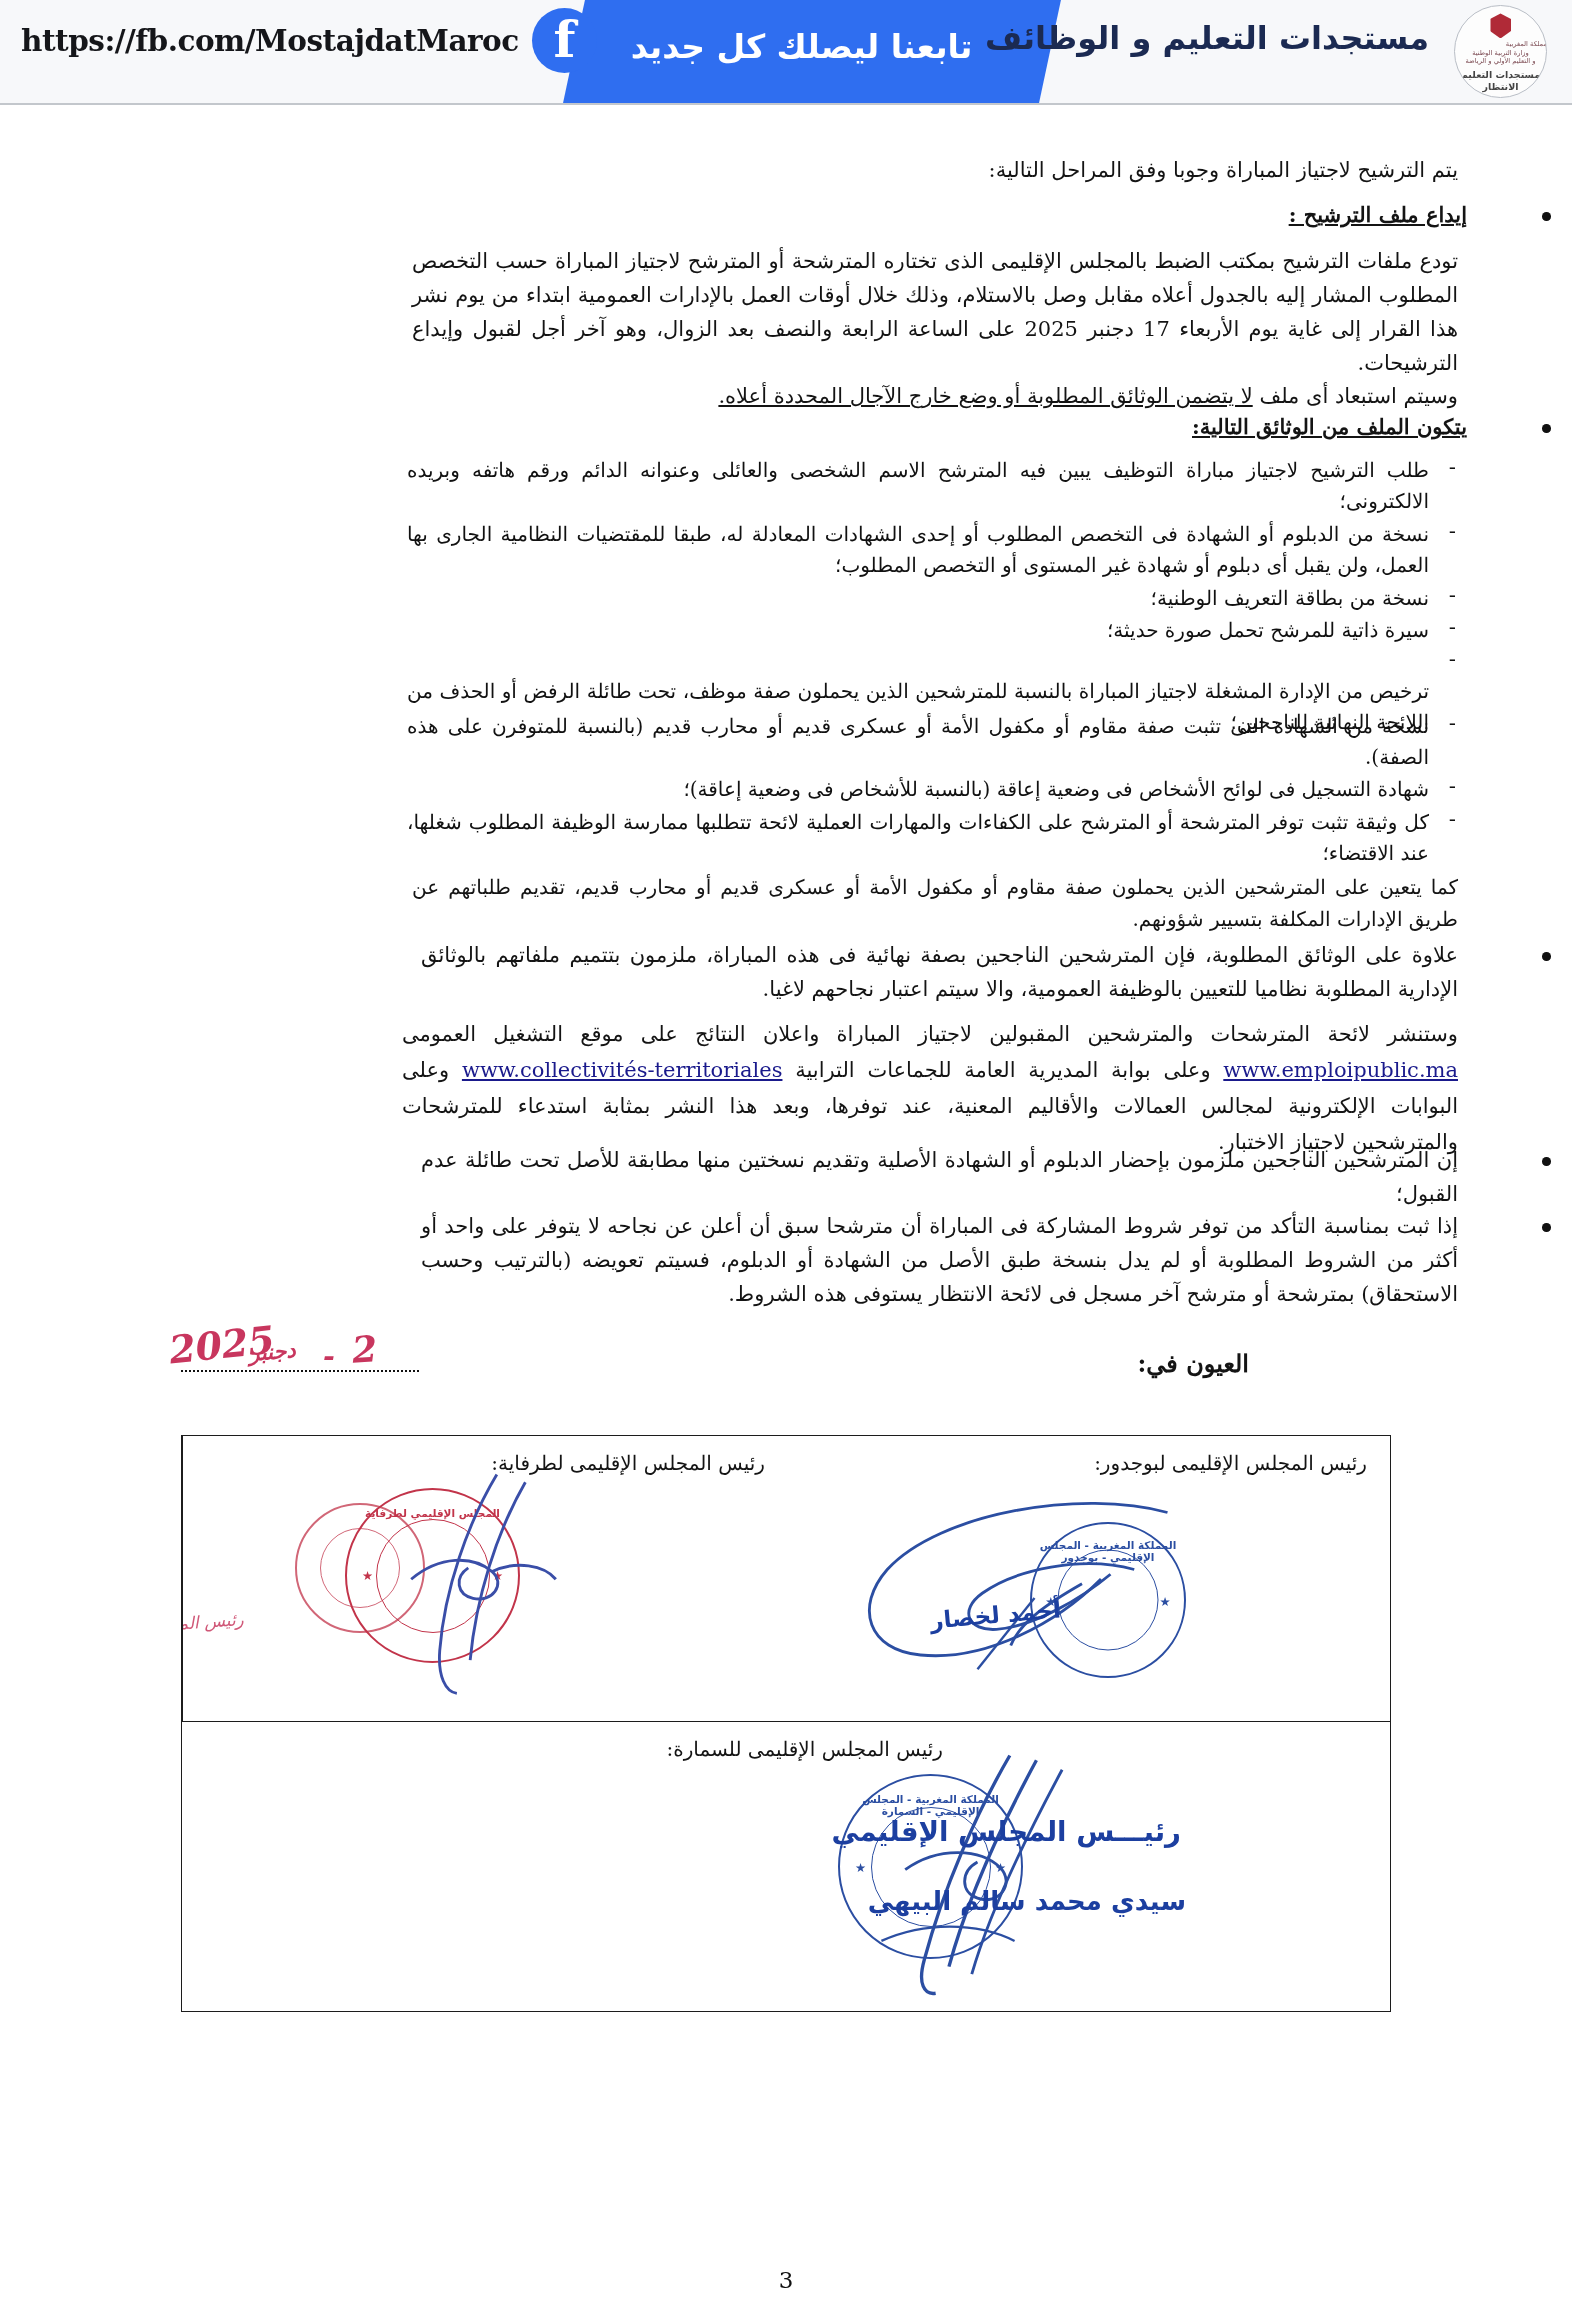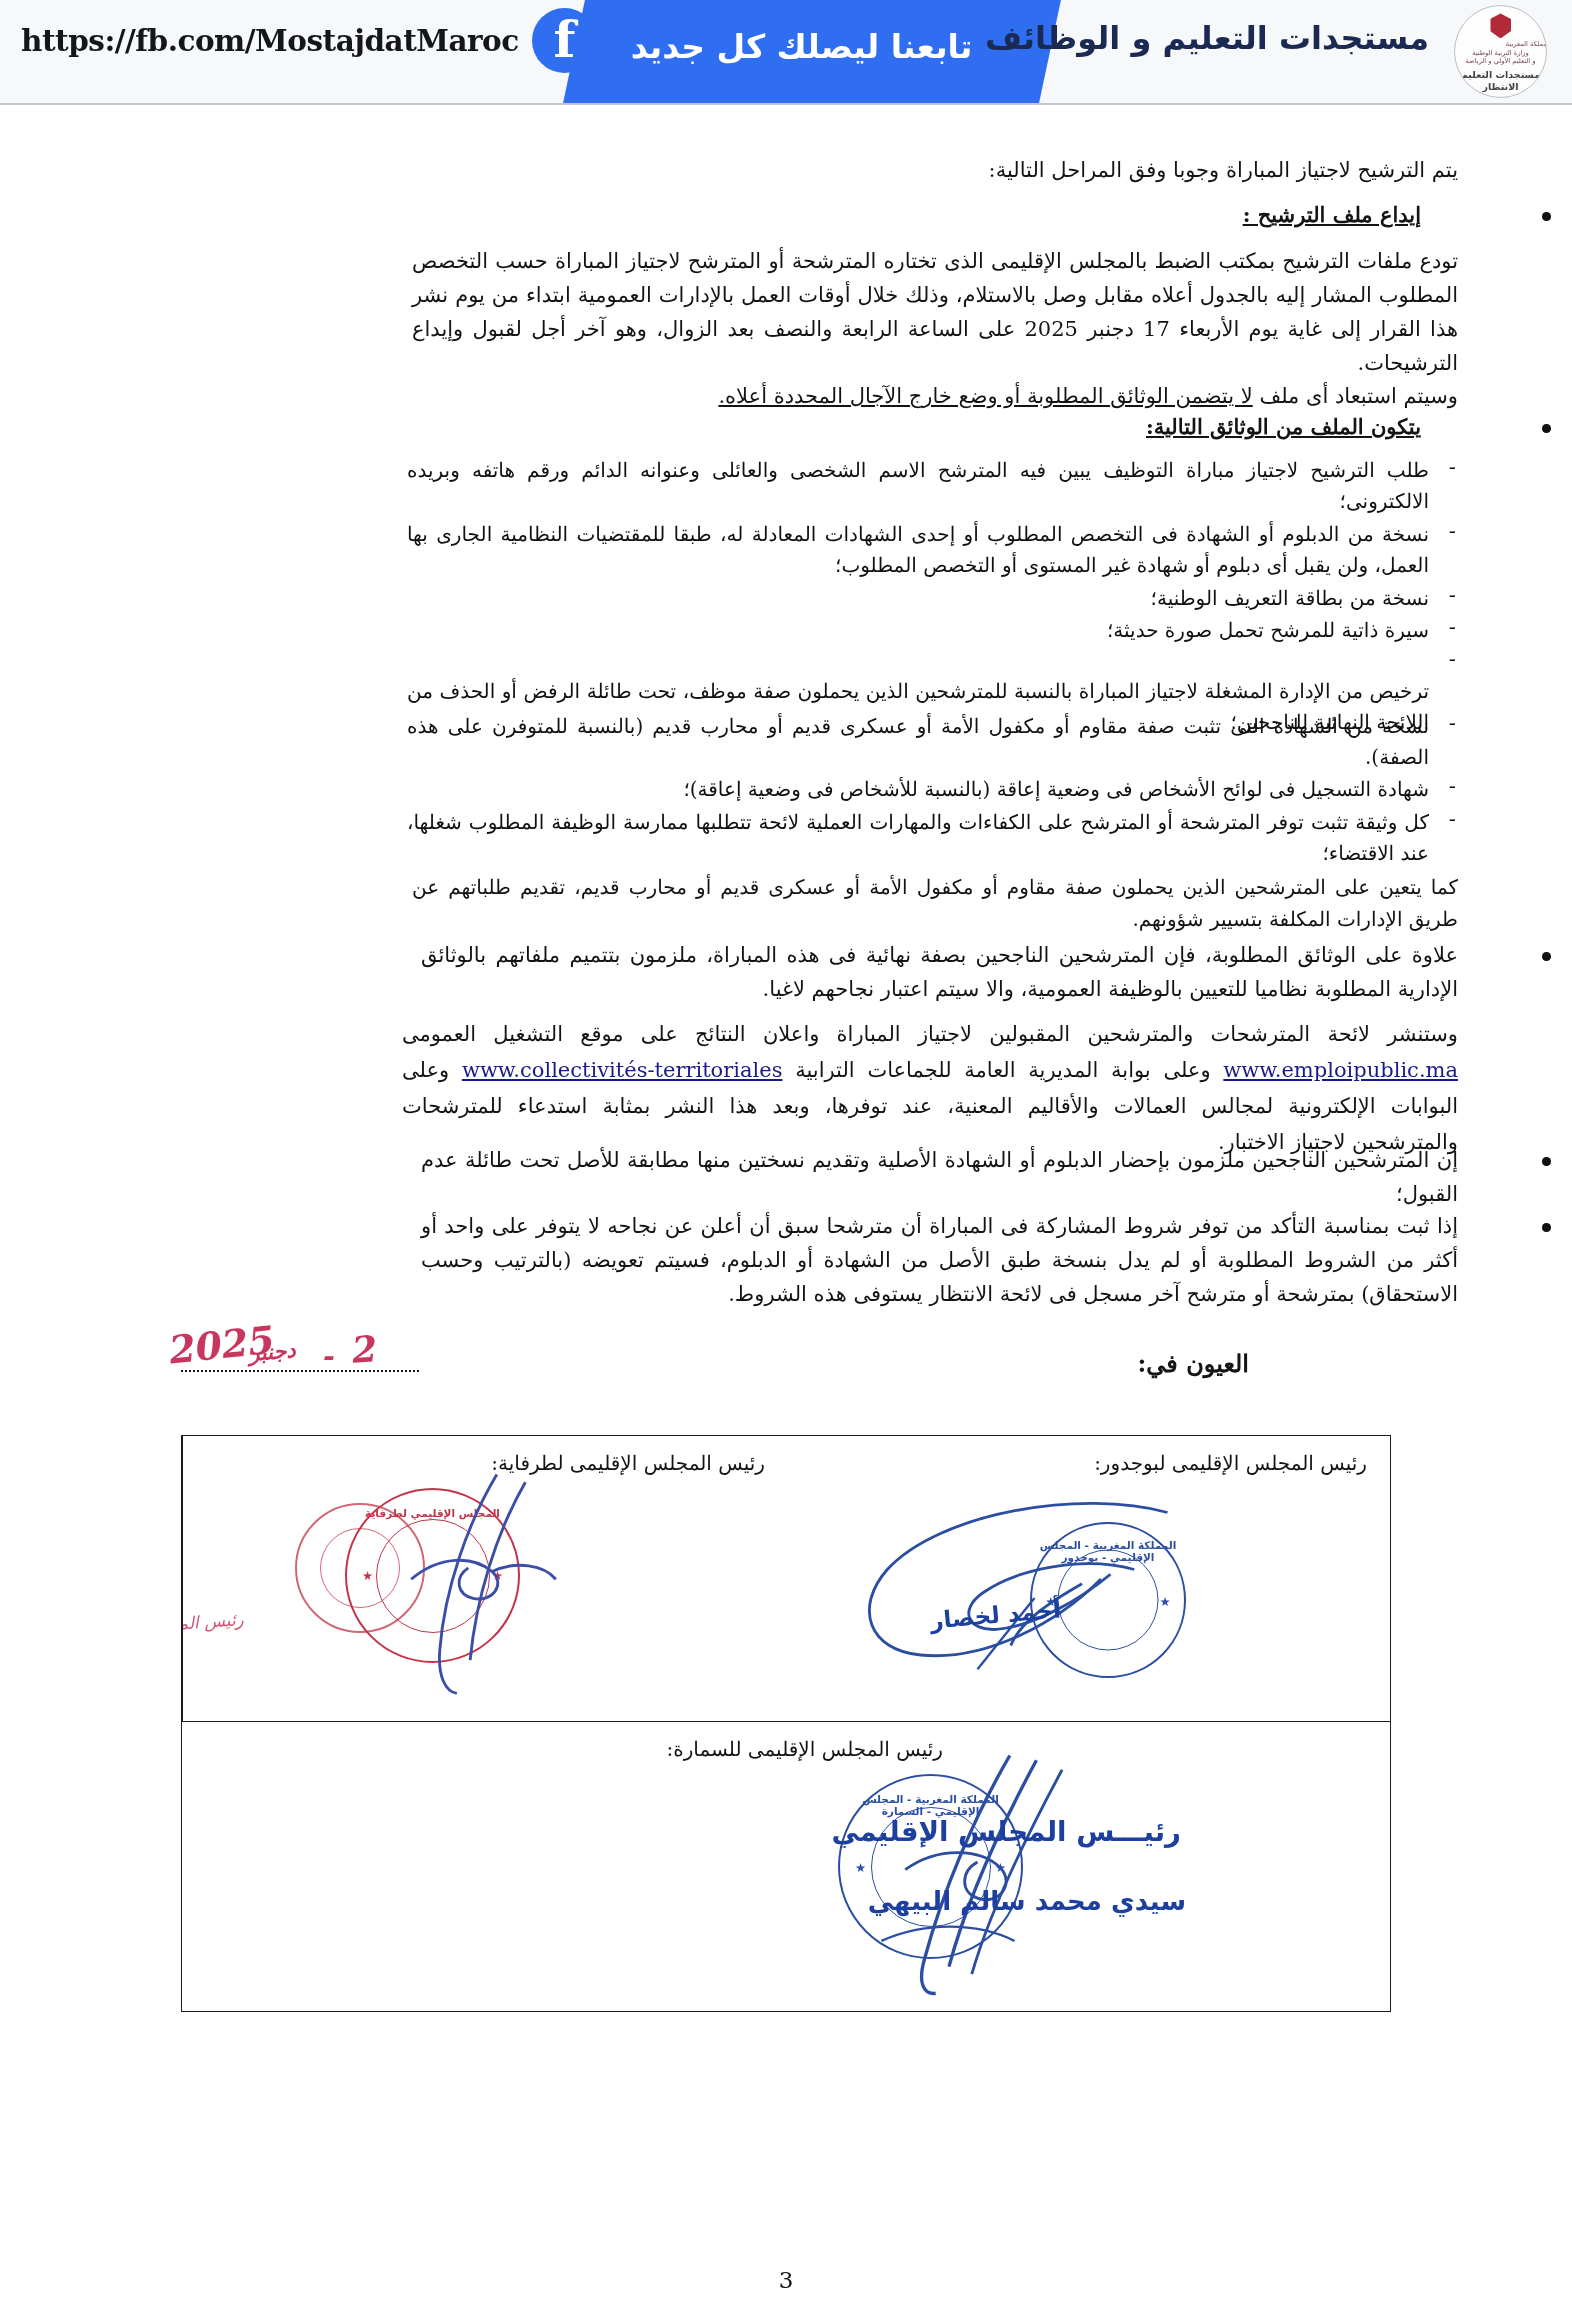--- a/index.html
+++ b/index.html
@@ -97,21 +97,21 @@
   }
   .bul{
     position:absolute;width:1065px;right:105px;
     font-family:"DejaVu Serif","Liberation Serif",serif;
     font-size:21px;line-height:1.62;
     text-align:justify;text-align-last:right;
     color:#141414;
   }
   .bullet-head{
     display:block;text-decoration:underline;font-weight:bold;
-    text-align:right;margin-right:46px;
+    text-align:right;
   }
   .dot{
     position:absolute;right:21px;width:8.6px;height:8.6px;border-radius:50%;
     background:#111;
   }
   .u{text-decoration:underline;}
   .lnk{color:#1a1a8c;text-decoration:underline;direction:ltr;display:inline-block;}
   .sub{
     position:absolute;right:143px;width:1022px;
     font-family:"DejaVu Serif","Liberation Serif",serif;

